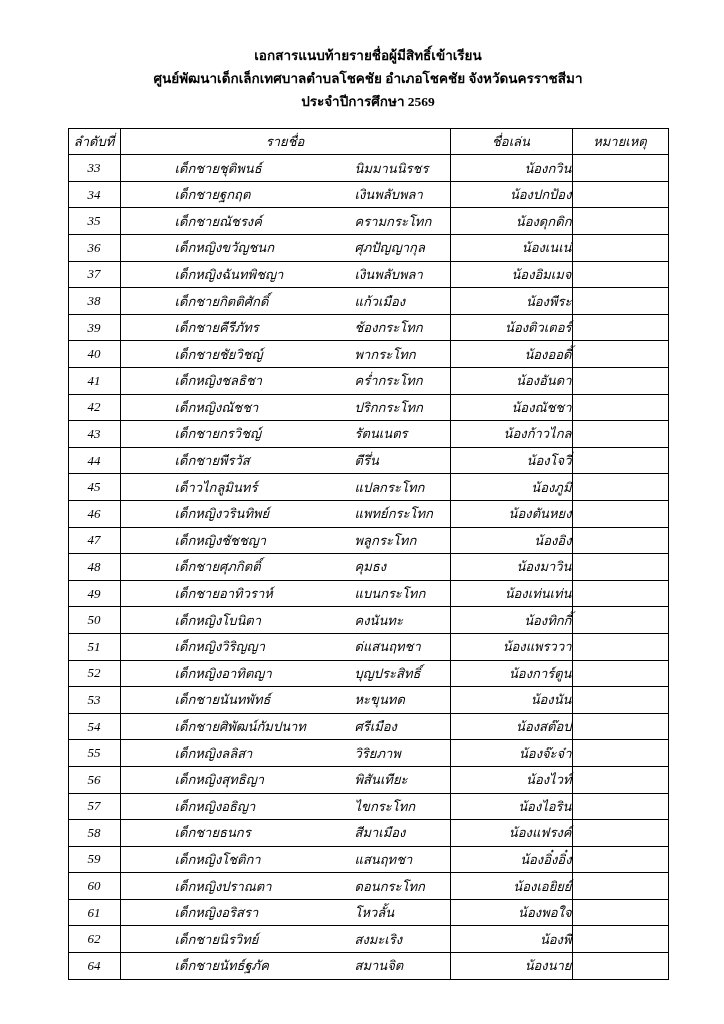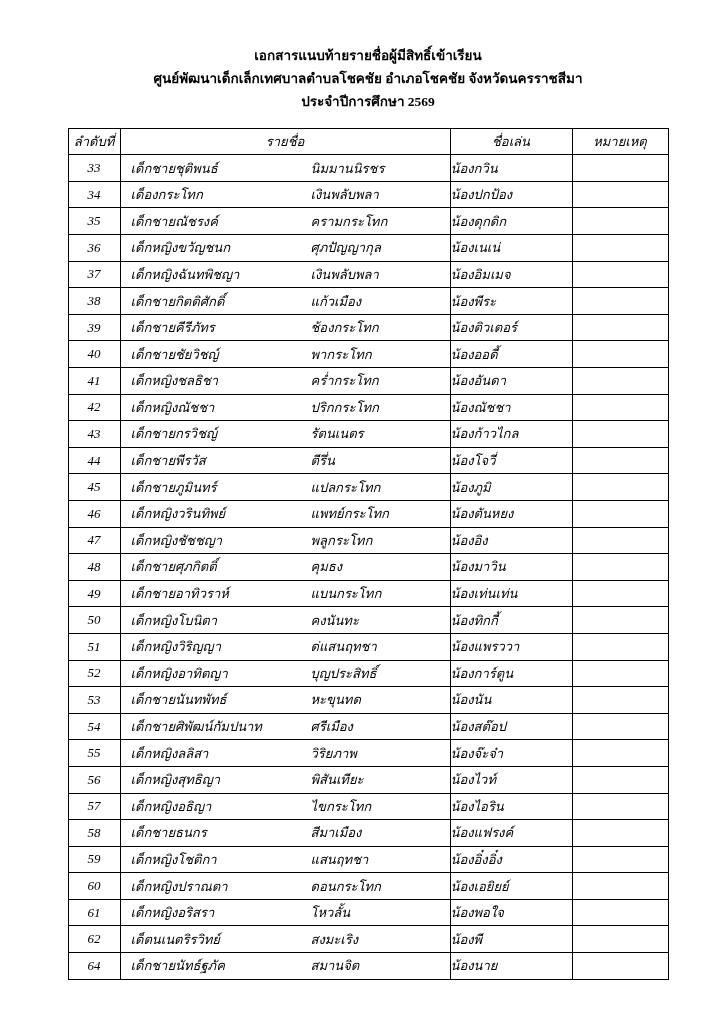--- a/index.html
+++ b/index.html
@@ -53,34 +53,35 @@
   col.c-name  { width: 330px; }
   col.c-nick  { width: 122px; }
   col.c-note  { width: 96px; }
 
   td.no {
     text-align: center;
   }
   .namecell {
     display: flex;
     align-items: flex-end;
+    margin-left: 44px;
   }
   .fname {
     flex: 0 0 180px;
     padding-left: 10px;
     white-space: nowrap;
     overflow: hidden;
   }
   .lname {
     flex: 1 1 auto;
     white-space: nowrap;
     overflow: hidden;
   }
   td.nick {
-    text-align: left;
+    text-align: right;
   }
   td.note {
     text-align: center;
   }
 </style>
 </head>
 <body>
 
 <div class="page">
 
@@ -114,21 +115,21 @@
               <span class="lname">นิมมานนิรชร</span>
             </div>
           </td>
           <td class="nick">น้องกวิน</td>
           <td class="note"></td>
         </tr>
         <tr>
           <td class="no">34</td>
           <td>
             <div class="namecell">
-              <span class="fname">เด็องกระโทก</span>
+              <span class="fname">เด็กชายฐกฤต</span>
               <span class="lname">เงินพลับพลา</span>
             </div>
           </td>
           <td class="nick">น้องปกป้อง</td>
           <td class="note"></td>
         </tr>
         <tr>
           <td class="no">35</td>
           <td>
             <div class="namecell">
@@ -235,21 +236,21 @@
               <span class="lname">ตีรึ่น</span>
             </div>
           </td>
           <td class="nick">น้องโจวี่</td>
           <td class="note"></td>
         </tr>
         <tr>
           <td class="no">45</td>
           <td>
             <div class="namecell">
-              <span class="fname">เด็กชายภูมินทร์</span>
+              <span class="fname">เด็าวไกลูมินทร์</span>
               <span class="lname">แปลกระโทก</span>
             </div>
           </td>
           <td class="nick">น้องภูมิ</td>
           <td class="note"></td>
         </tr>
         <tr>
           <td class="no">46</td>
           <td>
             <div class="namecell">
@@ -422,21 +423,21 @@
               <span class="lname">โหวลั้น</span>
             </div>
           </td>
           <td class="nick">น้องพอใจ</td>
           <td class="note"></td>
         </tr>
         <tr>
           <td class="no">62</td>
           <td>
             <div class="namecell">
-              <span class="fname">เด็ตนเนตริรวิทย์</span>
+              <span class="fname">เด็กชายนิรวิทย์</span>
               <span class="lname">สงมะเริง</span>
             </div>
           </td>
           <td class="nick">น้องพี</td>
           <td class="note"></td>
         </tr>
         <tr>
           <td class="no">64</td>
           <td>
             <div class="namecell">

